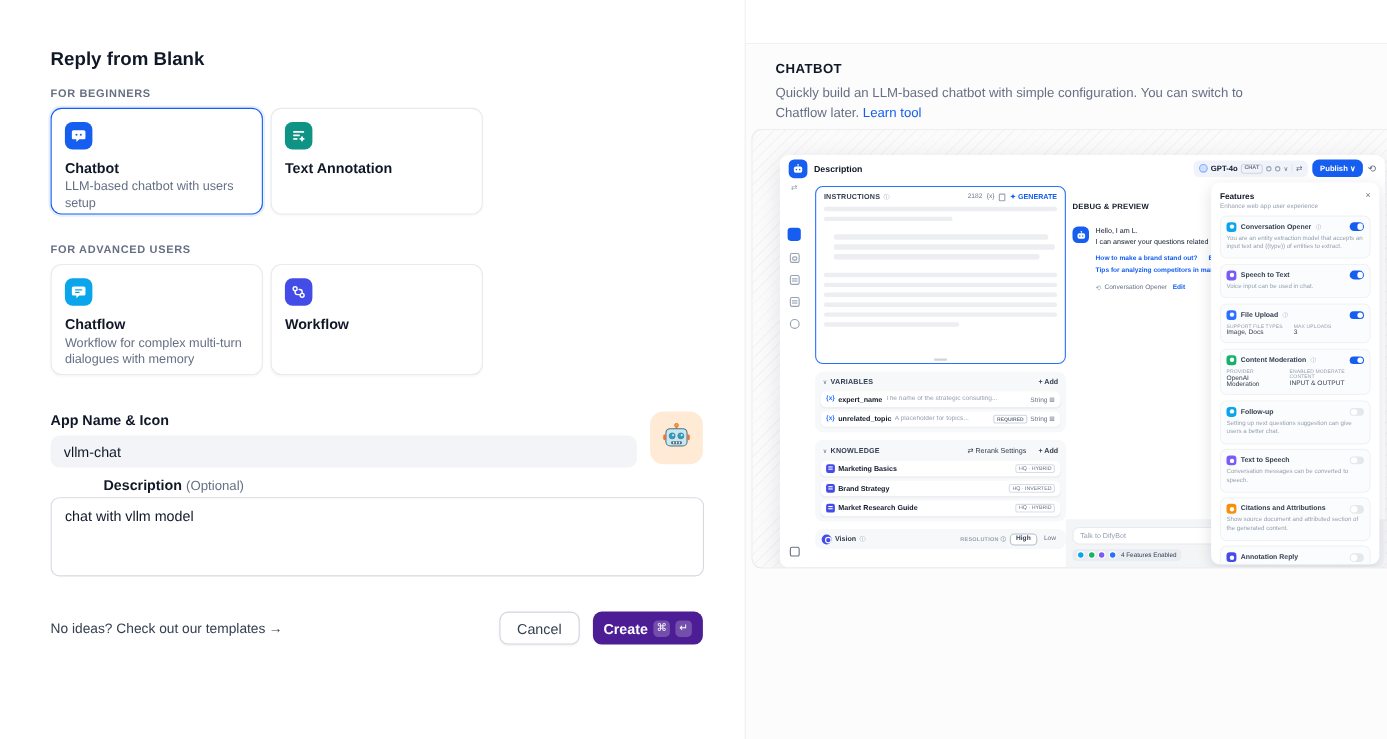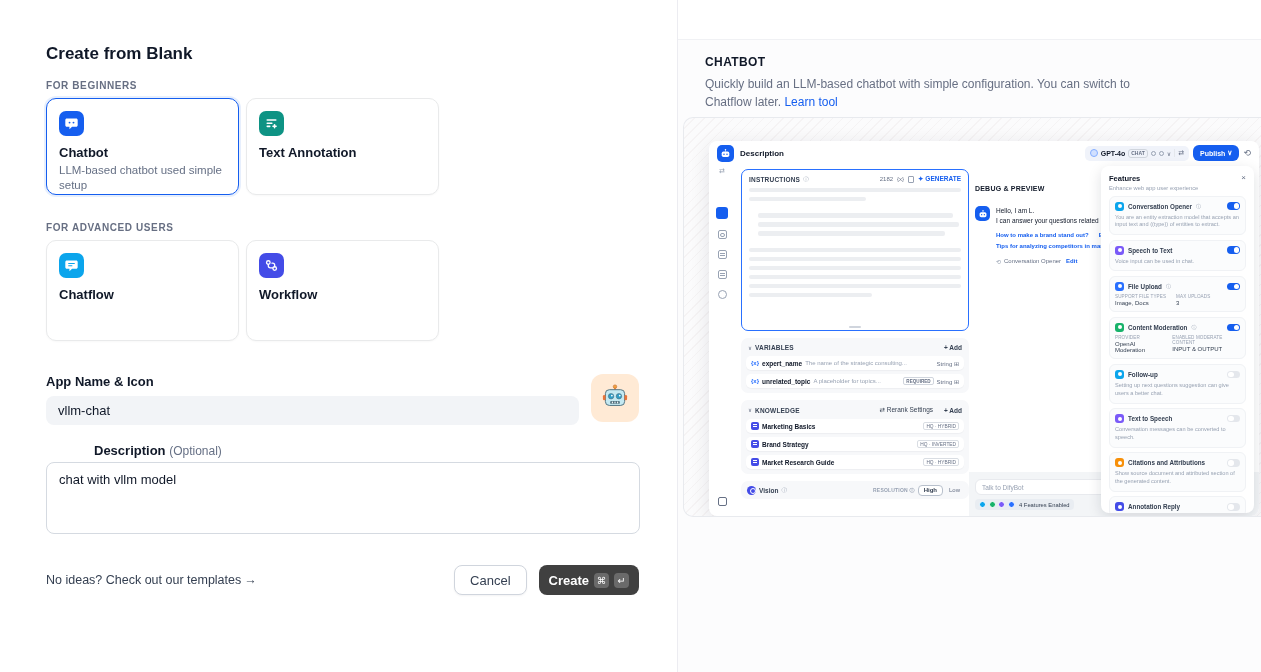--- a/index.html
+++ b/index.html
@@ -18,28 +18,28 @@
   .card-grid.adv .type-card { height:101px; }
   .type-card.selected { border:1px solid #155eef; box-shadow:0 0 0 2px rgba(21,94,239,.10); }
   .ticon { width:25px; height:25px; border-radius:7px; display:flex; align-items:center; justify-content:center; }
   .tc-title { margin-top:9px; font-size:13px; font-weight:600; color:#101828; }
   .tc-desc { margin-top:3px; font-size:11.5px; line-height:1.32; color:#667085; }
   .appname-wrap { position:relative; margin-top:33px; }
   .field-label { font-size:13px; font-weight:600; color:#101828; }
   .field-label .opt { font-weight:400; color:#667085; font-size:12px; }
   .appname-input { margin-top:7px; width:533px; height:29px; background:#f2f4f7; border:none; border-radius:8px; padding:0 12px; font-size:13px; color:#101828; font-family:"Liberation Sans",sans-serif; outline:none; display:block; }
   .emoji-tile { position:absolute; right:0; top:0; width:48px; height:48px; background:#ffead5; border-radius:12px; display:flex; align-items:center; justify-content:center; cursor:pointer; }
-  .desc-label { margin-top:18px;padding-left:48px; }
+  .desc-label { margin-top:8px;padding-left:48px; }
   .desc-textarea { margin-top:4px; width:594px; height:72px; border:1px solid #d5dae1; border-radius:8px; background:#fff; padding:8px 12px; font-size:13px; color:#101828; font-family:"Liberation Sans",sans-serif; resize:none; outline:none; line-height:1.4; }
   .dlg-footer { margin-top:27px; display:flex; align-items:center; }
   .templates-link { font-size:12.5px; color:#354052; cursor:pointer; }
   .templates-link .arr { margin-left:3px; }
   .footer-btns { margin-left:auto; display:flex; gap:12px; }
   .btn-cancel { height:30px; padding:0 15px; background:#fff; border:1px solid #d0d5dd; border-radius:8px; font-size:13px; font-weight:500; color:#354052; cursor:pointer; box-shadow:0 1px 2px rgba(16,24,40,.05); font-family:"Liberation Sans",sans-serif; }
-  .btn-create { height:30px; padding:0 10px; background:#404040; border:none; border-radius:8px; font-size:13px; font-weight:600; color:#fff; cursor:pointer; display:flex; align-items:center; gap:5px; font-family:"Liberation Sans",sans-serif; }
+  .btn-create { height:30px; padding:0 10px; background:#4c1d95; border:none; border-radius:8px; font-size:13px; font-weight:600; color:#fff; cursor:pointer; display:flex; align-items:center; gap:5px; font-family:"Liberation Sans",sans-serif; }
   .kbd { width:15px; height:15px; background:rgba(255,255,255,.22); border-radius:4px; font-size:9.5px; font-weight:400; display:flex; align-items:center; justify-content:center; }
 
   
   .pane-right { position:absolute; left:678px; top:0; width:583px; height:672px; background:#fcfcfd; }
   .pr-topstrip { height:40px; background:#fff; border-bottom:1px solid #f0f1f4; }
   .pr-info { padding:15px 26px 0 27px; }
   .pr-type { font-size:12px; font-weight:700; letter-spacing:.4px; color:#101828; }
   .pr-desc { margin-top:6px; font-size:12px; line-height:1.5; color:#676f83; width:428px; }
   .pr-learn { color:#155eef; font-weight:500; cursor:pointer; }
   .pv-wrap { position:absolute; left:5px; top:117px; width:578px; height:400px; border:1px solid #e8eaee; border-right:none; border-radius:10px 0 0 10px; background:#fbfbfc; background-image:repeating-linear-gradient(135deg, rgba(150,110,110,.055) 0 1px, transparent 1px 7px); overflow:hidden; }
@@ -150,34 +150,34 @@
   .fcols { margin-top:3px; display:flex; gap:10px; }
   .fcol-label { font-size:4.6px; color:#98a2b3; letter-spacing:.1px; }
   .fcol-value { margin-top:1.5px; font-size:6px; color:#354052; }
 </style>
 </head>
 <body>
 
 <div class="canvas">
 
   <div class="pane-left">
-    <div class="dlg-title">Create from Blank</div>
+    <div class="dlg-title">Reply from Blank</div>
 
     <div class="sec-label">FOR BEGINNERS</div>
     <div class="card-grid">
       <div class="type-card selected">
         <div class="ticon" style="background: rgb(21, 94, 239); --c: #155eef;">
           <svg width="15" height="15" viewBox="0 0 16 16">
               <path fill="#fff" d="M3 2.6h10c.9 0 1.6.7 1.6 1.6v5.6c0 .9-.7 1.6-1.6 1.6H8.6L5.8 14v-2.6H3c-.9 0-1.6-.7-1.6-1.6V4.2c0-.9.7-1.6 1.6-1.6z"></path>
               <circle cx="5.9" cy="7" r="1" fill="var(--c,#155eef)"></circle>
               <circle cx="10.1" cy="7" r="1" fill="var(--c,#155eef)"></circle>
             </svg>
         </div>
         <div class="tc-title">Chatbot</div>
-        <div class="tc-desc">LLM-based chatbot used simple setup</div>
+        <div class="tc-desc">LLM-based chatbot with users setup</div>
       </div>
       <div class="type-card">
         <div class="ticon" style="background: rgb(14, 147, 132); --c: #0e9384;">
           <svg width="15" height="15" viewBox="0 0 16 16">
               <rect x="2.6" y="3.4" width="10.8" height="1.7" rx=".85" fill="#fff"></rect>
               <rect x="2.6" y="6.8" width="6.6" height="1.7" rx=".85" fill="#fff"></rect>
               <rect x="2.6" y="10.2" width="4.4" height="1.7" rx=".85" fill="#fff"></rect>
               <rect x="10.4" y="8.4" width="1.7" height="5" rx=".85" fill="#fff"></rect>
               <rect x="8.75" y="10.05" width="5" height="1.7" rx=".85" fill="#fff"></rect>
             </svg>
@@ -190,20 +190,21 @@
     <div class="card-grid adv">
       <div class="type-card">
         <div class="ticon" style="background: rgb(11, 165, 236); --c: #0ba5ec;">
           <svg width="15" height="15" viewBox="0 0 16 16">
               <path fill="#fff" d="M3 2.6h10c.9 0 1.6.7 1.6 1.6v5.6c0 .9-.7 1.6-1.6 1.6H8.6L5.8 14v-2.6H3c-.9 0-1.6-.7-1.6-1.6V4.2c0-.9.7-1.6 1.6-1.6z"></path>
               <rect x="4.4" y="5.2" width="7.2" height="1.2" rx=".6" fill="var(--c,#0ba5ec)"></rect>
               <rect x="4.4" y="7.6" width="4.6" height="1.2" rx=".6" fill="var(--c,#0ba5ec)"></rect>
             </svg>
         </div>
         <div class="tc-title">Chatflow</div>
+        <div class="tc-desc">Workflow for complex multi-turn dialogues with memory</div>
       </div>
       <div class="type-card">
         <div class="ticon" style="background: rgb(68, 76, 231); --c: #444ce7;">
           <svg width="15" height="15" viewBox="0 0 16 16" fill="none" stroke="#fff" stroke-width="1.4" stroke-linecap="round">
               <circle cx="4.6" cy="4.8" r="1.9"></circle>
               <circle cx="11.4" cy="11.2" r="1.9"></circle>
               <path d="M4.6 6.7v1.6c0 1.2 1 2.2 2.2 2.2h2.7"></path>
               <path d="M11.4 9.3V7.7c0-1.2-1-2.2-2.2-2.2H8.5"></path>
             </svg>
         </div>

